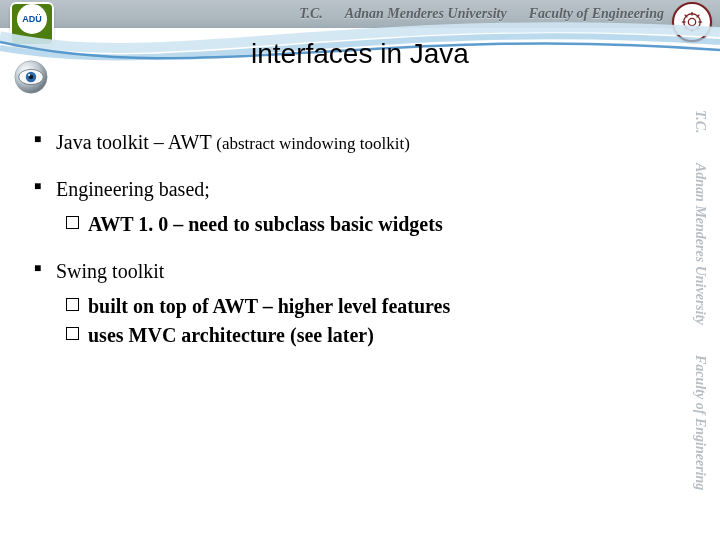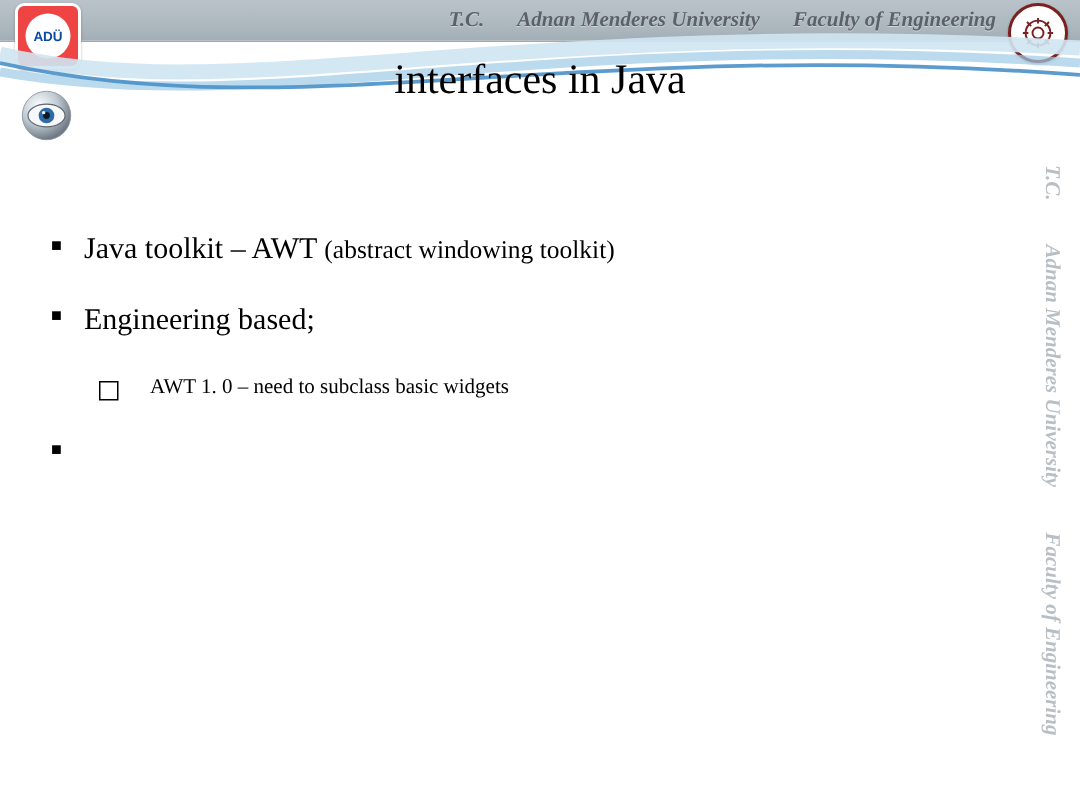--- a/index.html
+++ b/index.html
@@ -33,25 +33,25 @@
     color: #5a6168;
     text-shadow: 0 1px 0 rgba(255,255,255,0.4);
     white-space: nowrap;
   }
 
   
   .logo-left {
     position: absolute;
     top: 2px; left: 10px;
     width: 44px; height: 44px;
-    background: #ef4444;
+    background: #4d7c0f;
     border-radius: 6px;
     border: 2px solid #fff;
     box-shadow: 0 1px 2px rgba(0,0,0,.25);
-    display: flex; align-items: center; justify-content: center;
+    display: flex; align-items: flex-start; justify-content: center;
   }
   .logo-left .inner {
     width: 30px; height: 30px;
     border-radius: 50%;
     background: #fff;
     display: flex; align-items: center; justify-content: center;
     color: #0a4aa3; font-weight: 700; font-size: 9px;
     font-family: Arial, sans-serif;
   }
 
@@ -83,21 +83,21 @@
     width: 38px; height: 38px;
   }
 
   
   .title {
     position: absolute;
     top: 38px;
     left: 0; right: 0;
     text-align: center;
     font-size: 28px;
-    font-family: Liberation Serif, serif;
+    font-family: Liberation Sans, sans-serif;
     color: #000;
   }
 
   
   .watermark {
     position: absolute;
     top: 60px; right: 0;
     width: 40px;
     bottom: 0;
     display: flex;
@@ -119,45 +119,46 @@
 
   
   .content {
     position: absolute;
     top: 130px;
     left: 30px;
     right: 60px;
     font-size: 20px;
     line-height: 1.25;
   }
-  .content ul { list-style: none; margin-top: 24px; }
+  .content ul { list-style: none; }
   .content > ul > li {
     margin-bottom: 22px;
     position: relative;
     padding-left: 26px;
   }
   .content > ul > li::before {
     content: "■";
     position: absolute;
     left: 4px;
     top: 2px;
     font-size: 12px;
   }
   .paren { font-size: 17px; }
 
   .sub {
     margin-top: 10px;
     padding-left: 10px;
     list-style: none;
   }
   .sub li {
-    font-size: 14px;
+    font-size: 20px;
     position: relative;
-    padding-left: 34px;
+    padding-left: 22px;
     margin-bottom: 4px;
+    font-weight: bold;
   }
   .sub li::before {
     content: "";
     position: absolute;
     left: 0; top: 4px;
     width: 11px; height: 11px;
     border: 1.5px solid #000;
     background: #fff;
   }
 </style>
@@ -225,15 +226,20 @@
     <li>
       <span>Java toolkit – AWT </span><span class="paren">(abstract windowing toolkit)</span>
     </li>
     <li>
       <span>Engineering based;</span>
       <ul class="sub">
         <li>AWT 1. 0 – need to subclass basic widgets</li>
       </ul>
     </li>
     <li>
+      <span>Swing toolkit</span>
+      <ul class="sub">
+        <li>built on top of AWT – higher level features</li>
+        <li>uses MVC architecture (see later)</li>
+      </ul>
     </li>
   </ul>
 </div>
 
 </body></html>

